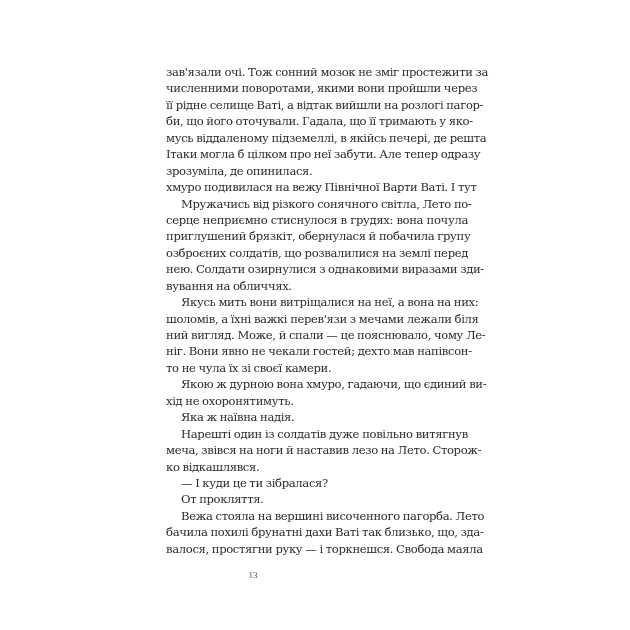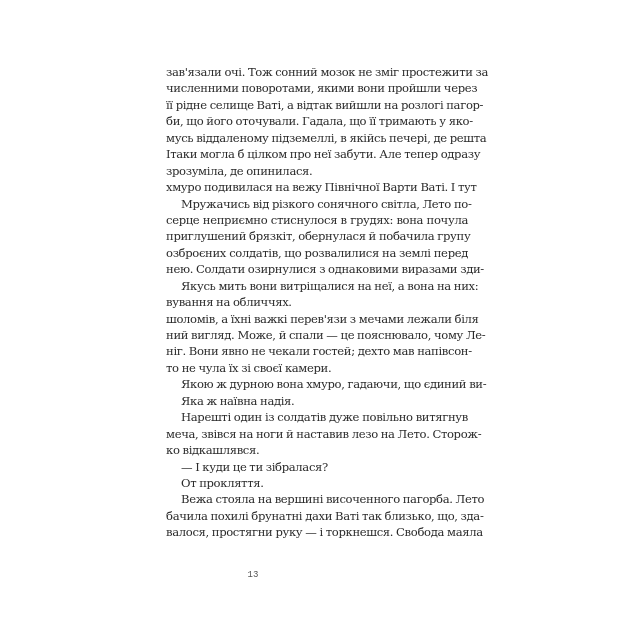--- a/index.html
+++ b/index.html
@@ -21,21 +21,21 @@
     word-spacing: -0.4px;
   }
   .text-block .line { display: block; text-align: justify; text-align-last: justify; white-space: nowrap; height: 16.45px; overflow: visible; }
   .text-block .line.last { text-align-last: left; }
   .text-block .line.ind { padding-left: 15px; }
   .page-number {
     position: absolute;
     left: 0; width: 506px;
     top: 570px;
     text-align: center;
-    font-family: Liberation Mono, monospace;
+    font-family: Liberation Serif, serif;
     font-size: 9px;
     color: #555;
   }
 </style>
 </head>
 <body>
 
 <div class="page">
   <div class="text-block" id="text-block">
       <span class="line">зав'язали очі. Тож сонний мозок не зміг простежити за</span>
@@ -44,27 +44,28 @@
       <span class="line">би, що його оточували. Гадала, що її тримають у яко-</span>
       <span class="line">мусь віддаленому підземеллі, в якійсь печері, де решта</span>
       <span class="line">Ітаки могла б цілком про неї забути. Але тепер одразу</span>
       <span class="line last">зрозуміла, де опинилася.</span>
       <span class="line">хмуро подивилася на вежу Північної Варти Ваті. І тут</span>
       <span class="line ind">Мружачись від різкого сонячного світла, Лето по-</span>
       <span class="line">серце неприємно стиснулося в грудях: вона почула</span>
       <span class="line">приглушений брязкіт, обернулася й побачила групу</span>
       <span class="line">озброєних солдатів, що розвалилися на землі перед</span>
       <span class="line">нею. Солдати озирнулися з однаковими виразами зди-</span>
+      <span class="line last">вування на обличчях.</span>
       <span class="line ind">Якусь мить вони витріщалися на неї, а вона на них:</span>
-      <span class="line last">вування на обличчях.</span>
       <span class="line">шоломів, а їхні важкі перев'язи з мечами лежали біля</span>
       <span class="line">ний вигляд. Може, й спали — це пояснювало, чому Ле-</span>
       <span class="line">ніг. Вони явно не чекали гостей; дехто мав напівсон-</span>
       <span class="line last">то не чула їх зі своєї камери.</span>
       <span class="line ind">Якою ж дурною вона хмуро, гадаючи, що єдиний ви-</span>
+      <span class="line last">хід не охоронятимуть.</span>
       <span class="line ind last">Яка ж наївна надія.</span>
       <span class="line ind">Нарешті один із солдатів дуже повільно витягнув</span>
       <span class="line">меча, звівся на ноги й наставив лезо на Лето. Сторож-</span>
       <span class="line last">ко відкашлявся.</span>
       <span class="line ind last">— І куди це ти зібралася?</span>
       <span class="line ind last" style="">От прокляття.</span>
       <span class="line ind">Вежа стояла на вершині височенного пагорба. Лето</span>
       <span class="line">бачила похилі брунатні дахи Ваті так близько, що, зда-</span>
       <span class="line">валося, простягни руку — і торкнешся. Свобода маяла</span>
     </div>

